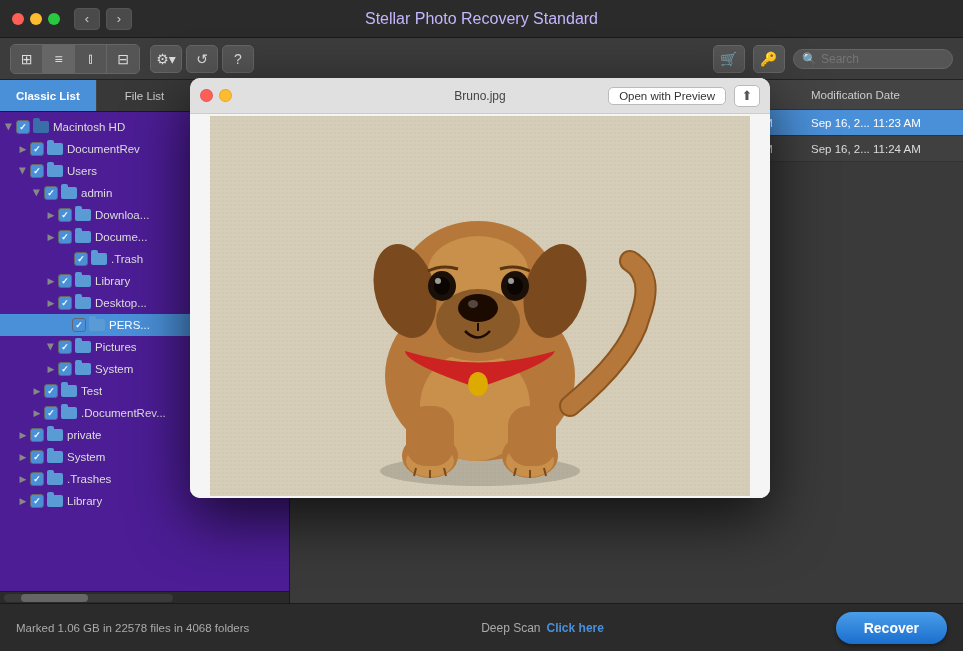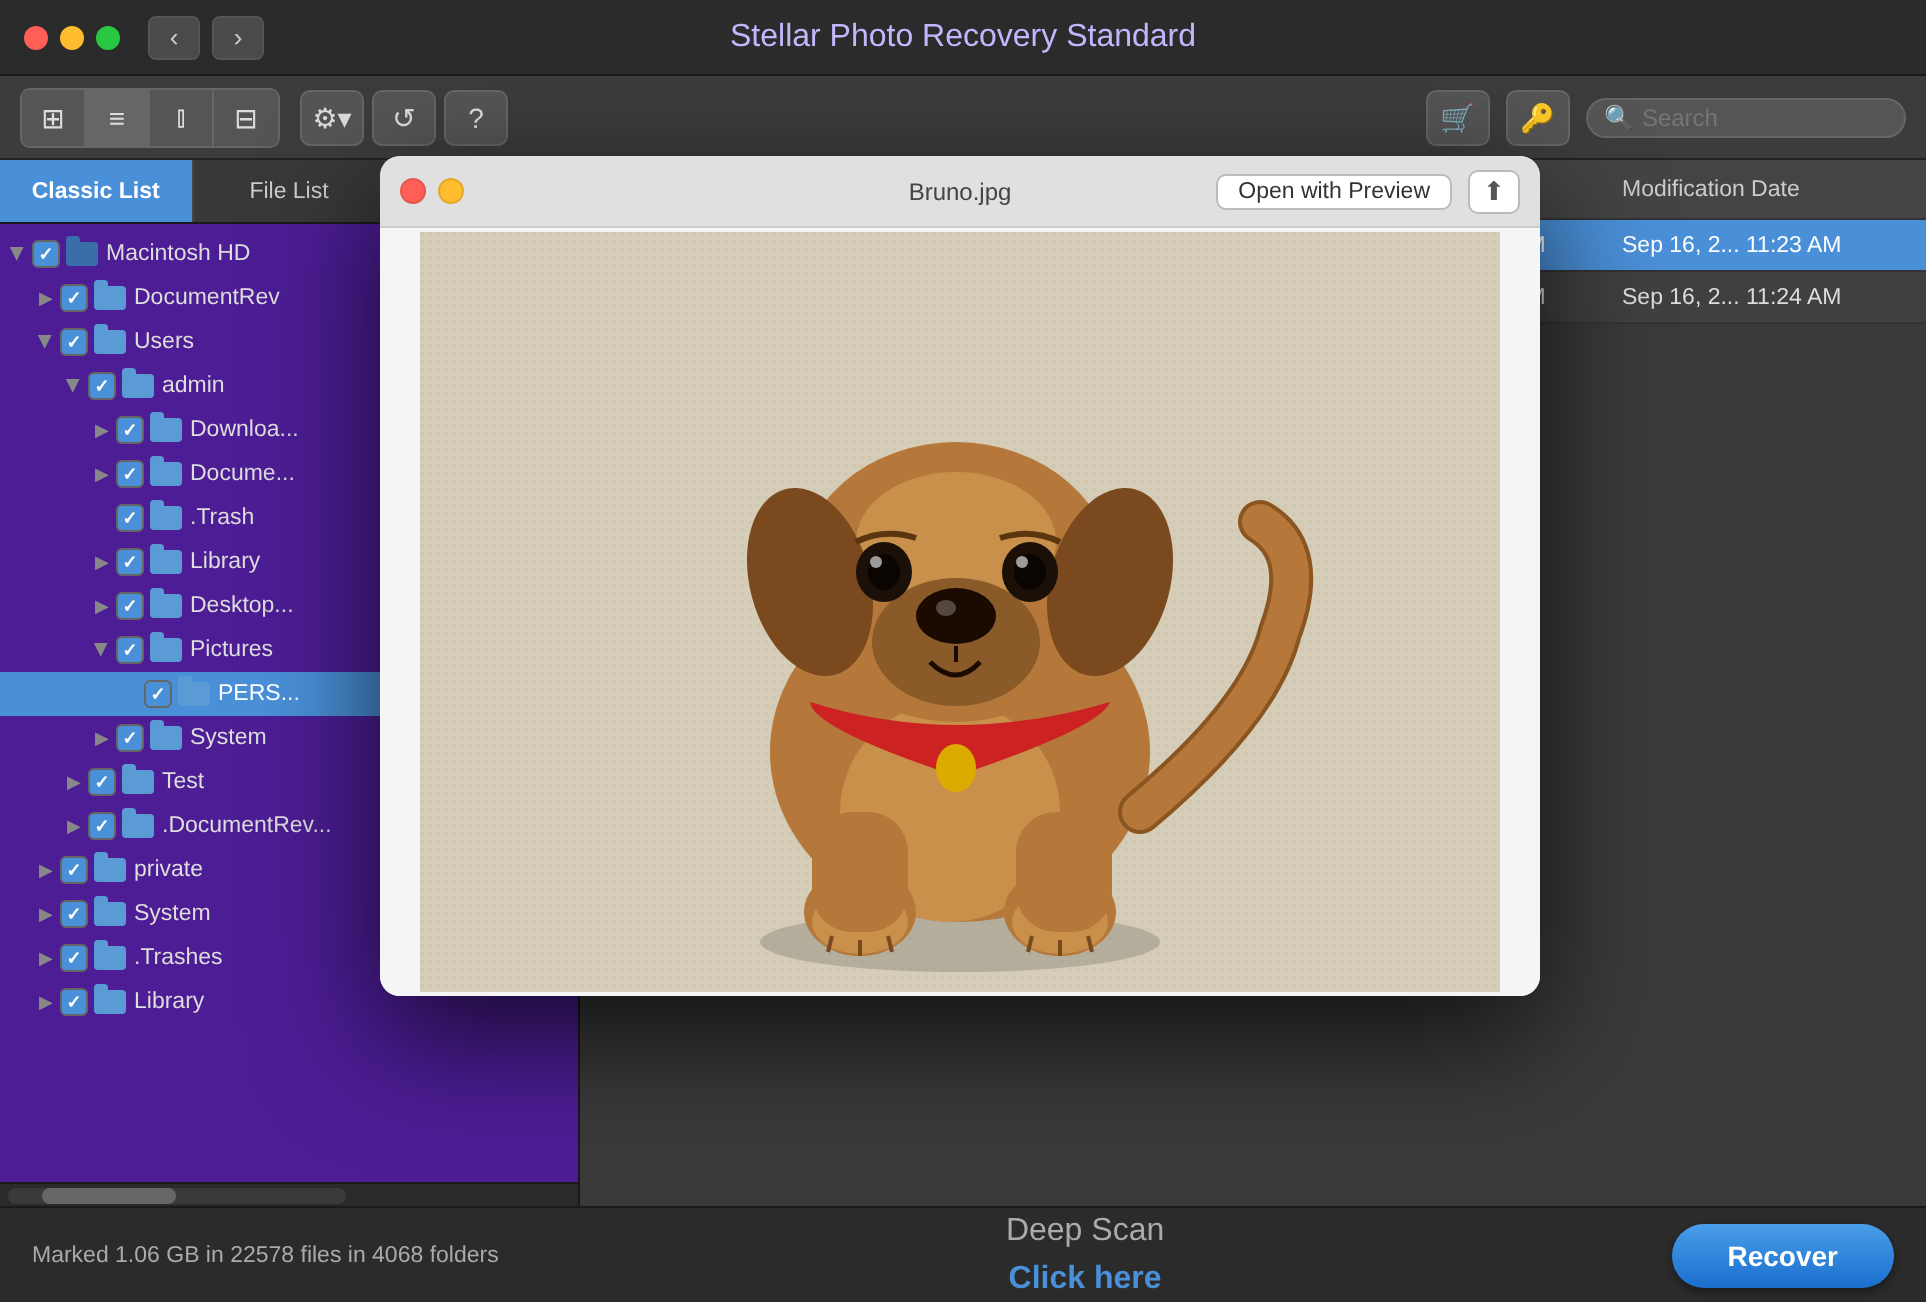--- a/index.html
+++ b/index.html
@@ -375,26 +375,25 @@
       display: flex;
       align-items: center;
       padding: 0 16px;
       justify-content: space-between;
     }
     .status-text {
       font-size: 11.5px;
       color: #aaa;
     }
     .deep-scan {
-      font-size: 16px;
+      font-size: 12px;
       color: #aaa;
       display: flex;
       gap: 6px;
       align-items: center;
-      flex-direction: column;
     }
     .deep-scan-link {
       color: #4a90d9;
       cursor: pointer;
       text-decoration: none;
       font-weight: bold;
     }
     .recover-btn {
       background: linear-gradient(to bottom, #4a9de8, #1a6fce);
       border: none;
@@ -600,53 +599,53 @@
         <span class="tree-label">Downloa...</span>
       </div>
 
       <div class="tree-item" style="padding-left:44px;">
         <span class="tree-arrow">▶</span>
         <span class="tree-checkbox"></span>
         <span class="folder-icon"></span>
         <span class="tree-label">Docume...</span>
       </div>
 
-      <div class="tree-item" style="padding-left:44px;text-align:center;">
+      <div class="tree-item" style="padding-left:60px;text-align:center;">
         <span class="tree-arrow hidden">▶</span>
         <span class="tree-checkbox"></span>
         <span class="folder-icon"></span>
         <span class="tree-label">.Trash</span>
       </div>
 
       <div class="tree-item" style="padding-left:44px;">
         <span class="tree-arrow">▶</span>
         <span class="tree-checkbox"></span>
         <span class="folder-icon"></span>
         <span class="tree-label">Library</span>
       </div>
 
       <div class="tree-item" style="padding-left:44px;">
         <span class="tree-arrow">▶</span>
         <span class="tree-checkbox"></span>
         <span class="folder-icon"></span>
         <span class="tree-label">Desktop...</span>
+      </div>
+
+      <div class="tree-item selected" style="padding-left:58px;">
+        <span class="tree-arrow hidden">▶</span>
+        <span class="tree-checkbox"></span>
+        <span class="folder-icon"></span>
+        <span class="tree-label">PERS...</span>
       </div>
 
       <div class="tree-item" style="padding-left:44px;">
         <span class="tree-arrow expanded">▶</span>
         <span class="tree-checkbox"></span>
         <span class="folder-icon"></span>
         <span class="tree-label">Pictures</span>
-      </div>
-
-      <div class="tree-item selected" style="padding-left:58px;">
-        <span class="tree-arrow hidden">▶</span>
-        <span class="tree-checkbox"></span>
-        <span class="folder-icon"></span>
-        <span class="tree-label">PERS...</span>
       </div>
 
       <div class="tree-item" style="padding-left:44px;">
         <span class="tree-arrow">▶</span>
         <span class="tree-checkbox"></span>
         <span class="folder-icon"></span>
         <span class="tree-label">System</span>
       </div>
 
       <div class="tree-item" style="padding-left:30px;">

